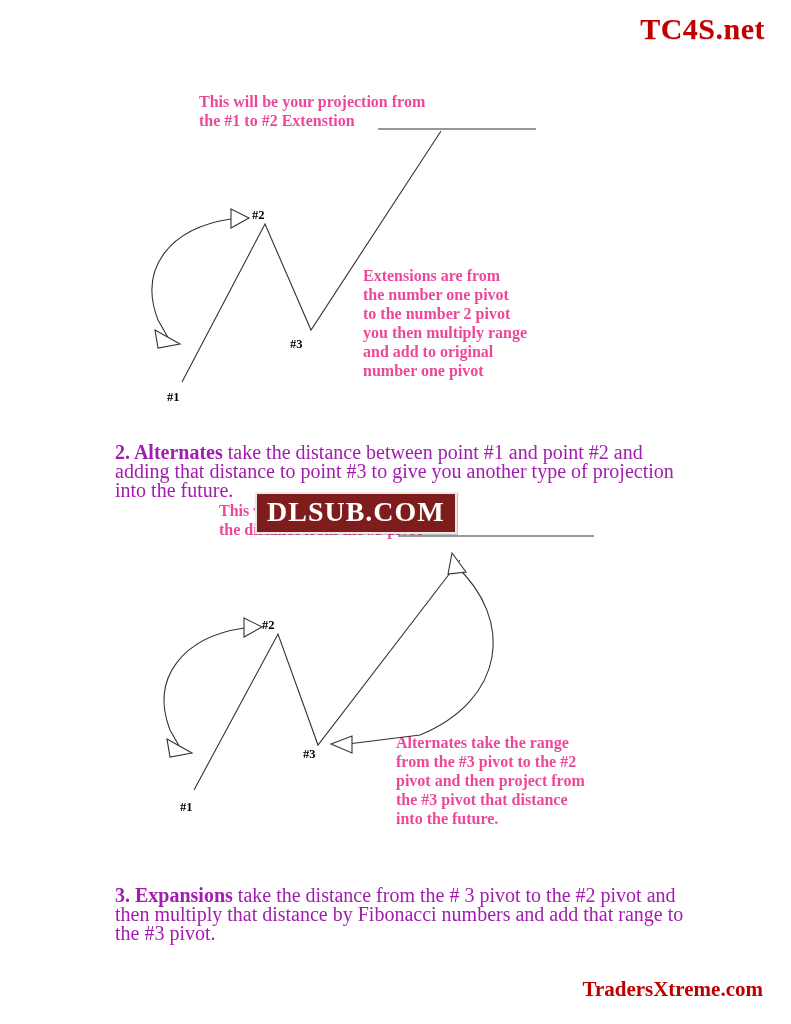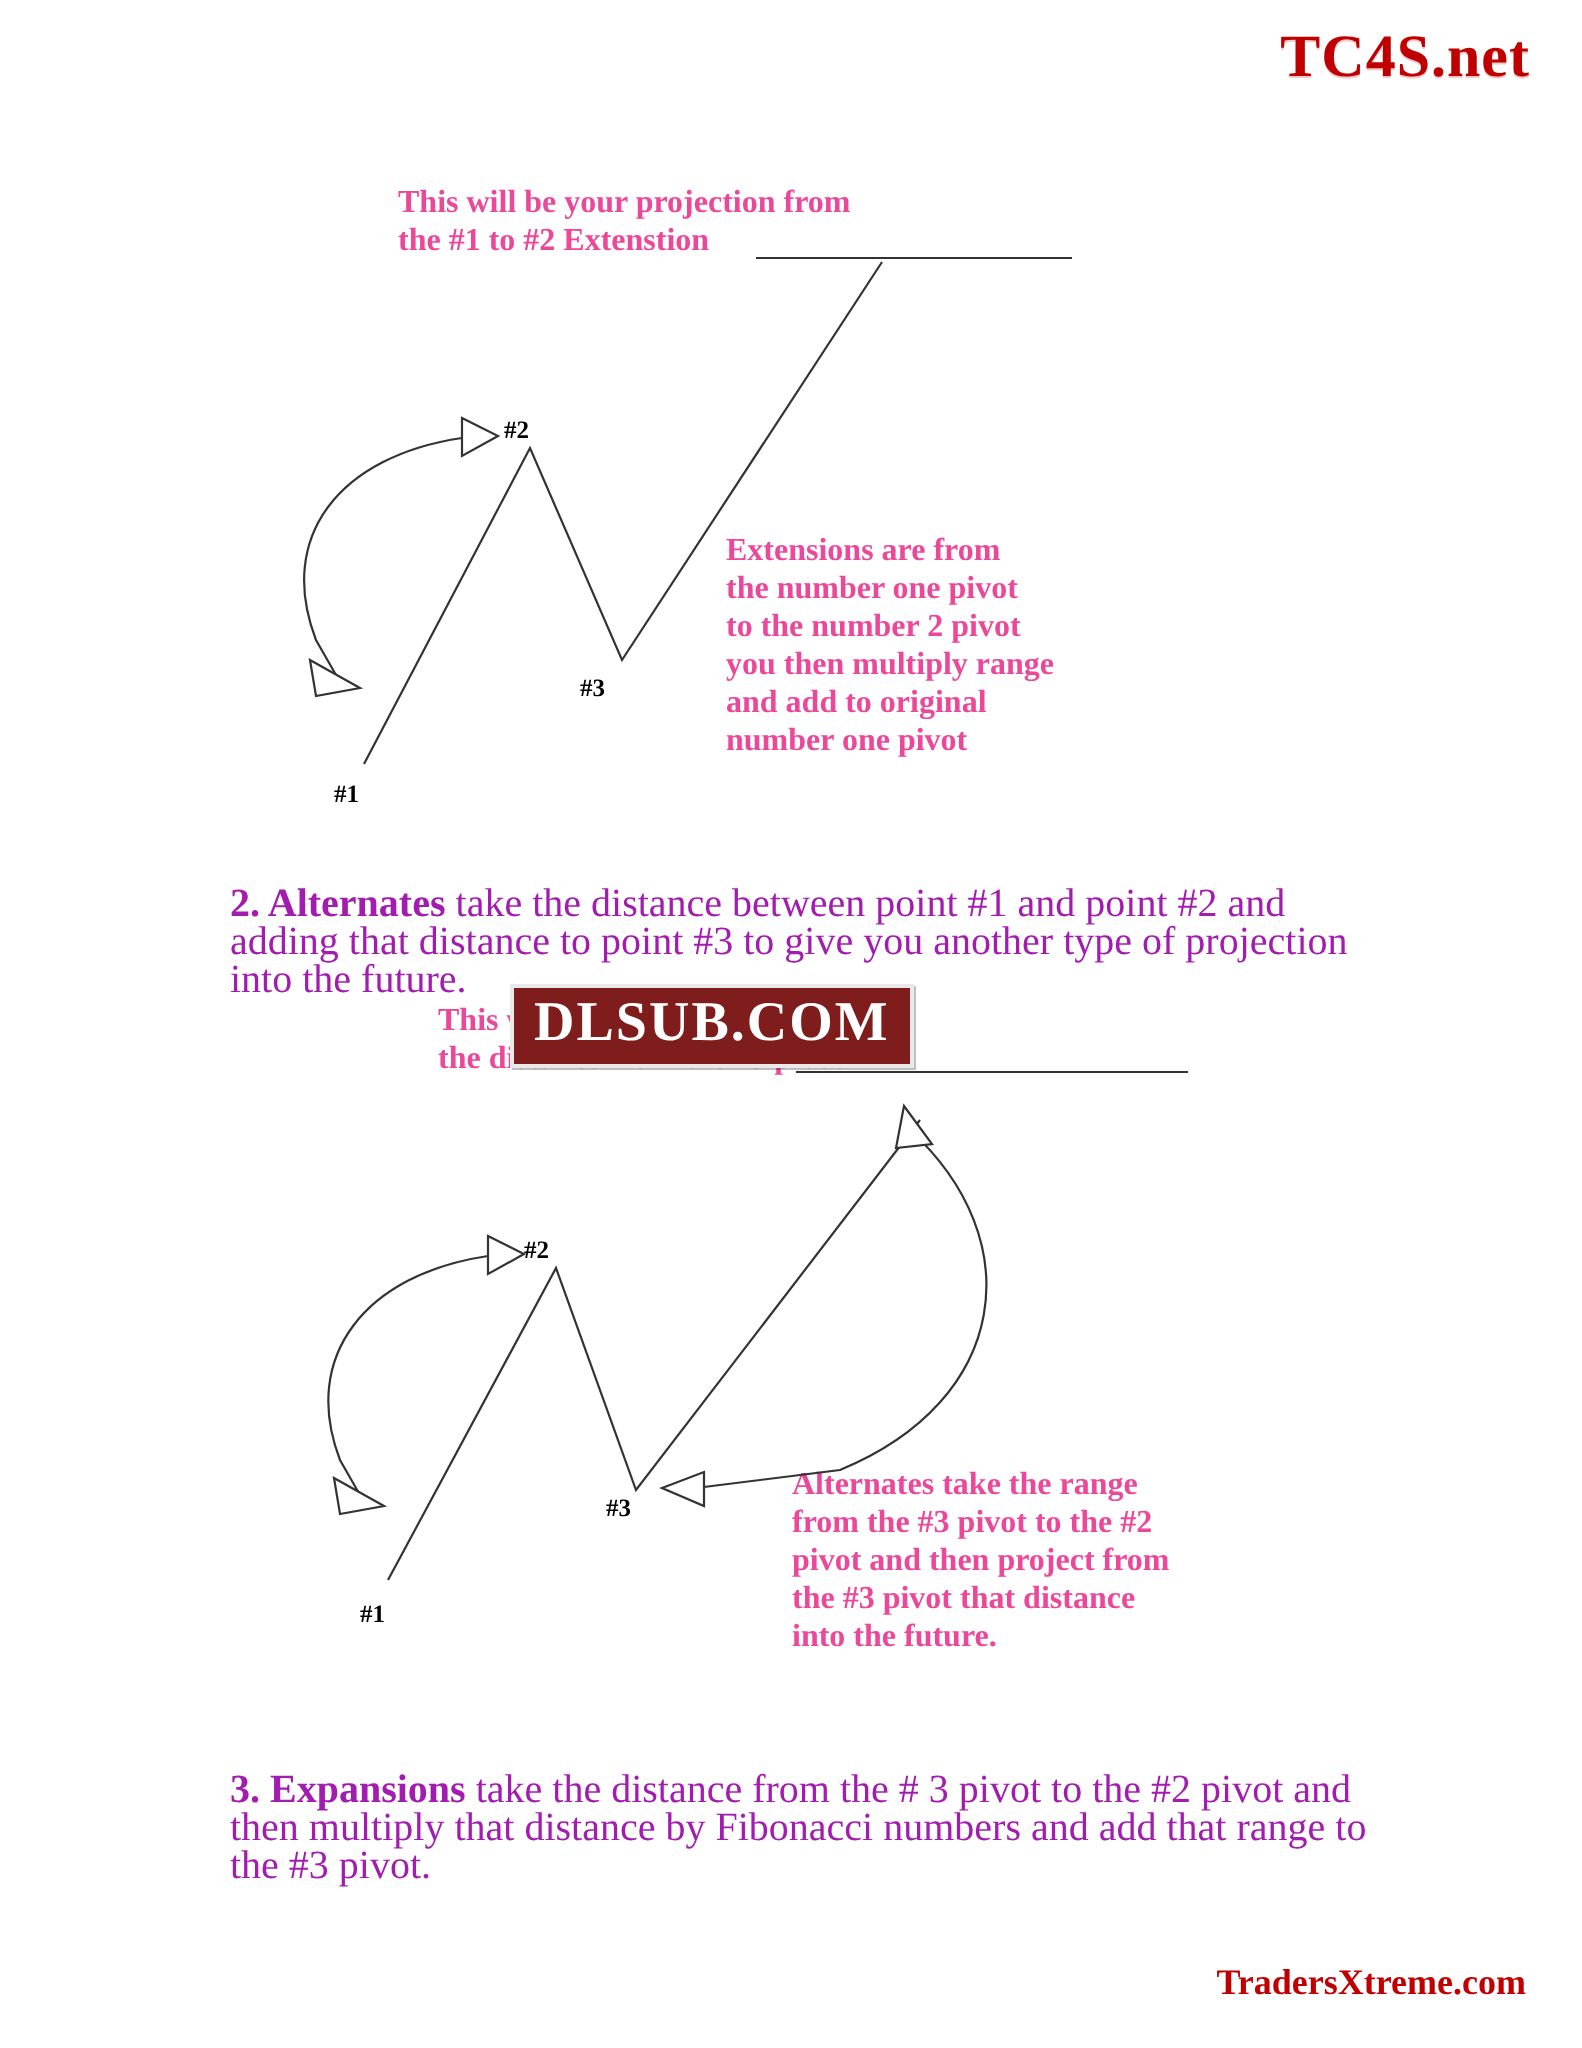--- a/index.html
+++ b/index.html
@@ -34,21 +34,21 @@
     color: #c00000;
     letter-spacing: 0.5px;
     text-shadow: 0 1px 0 #f3c9c9;
   }
   .brand-bottom {
     position: absolute;
     right: 28px;
     bottom: 22px;
     font-family: "Liberation Serif", serif;
     font-weight: bold;
-    font-size: 18px;
+    font-size: 21px;
     color: #c00000;
   }
 
   
   .watermark {
     position: absolute;
     left: 255px;
     top: 492px;
     background: #7f1d1d;
     color: #ffffff;

